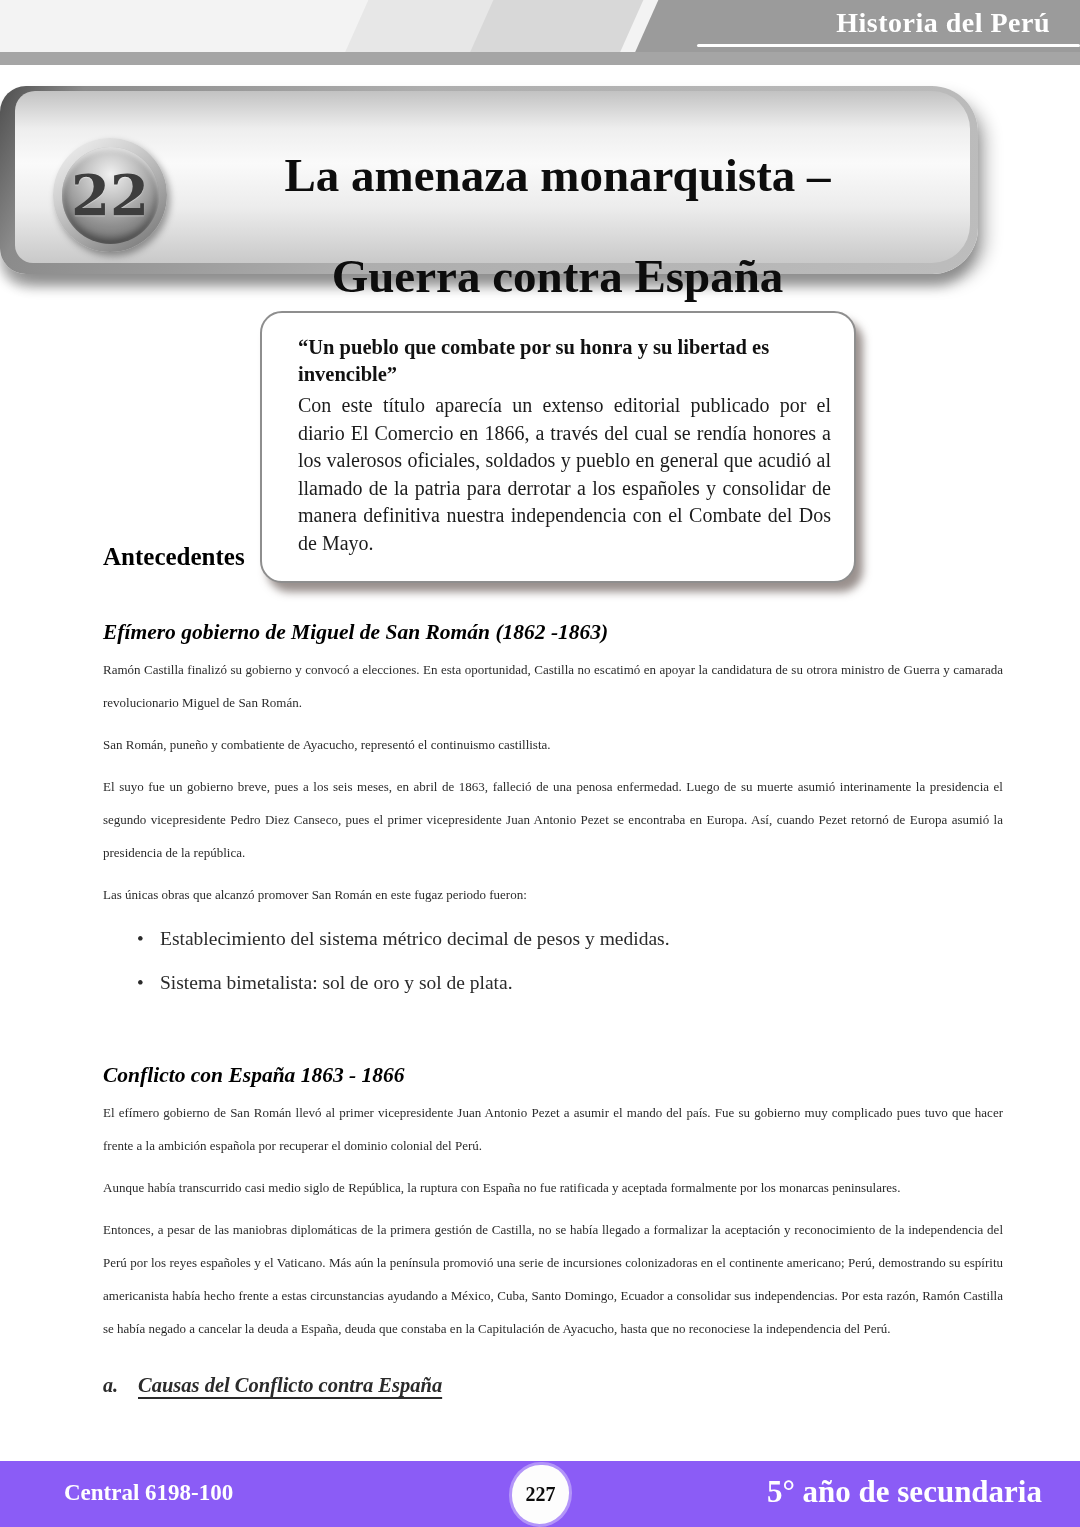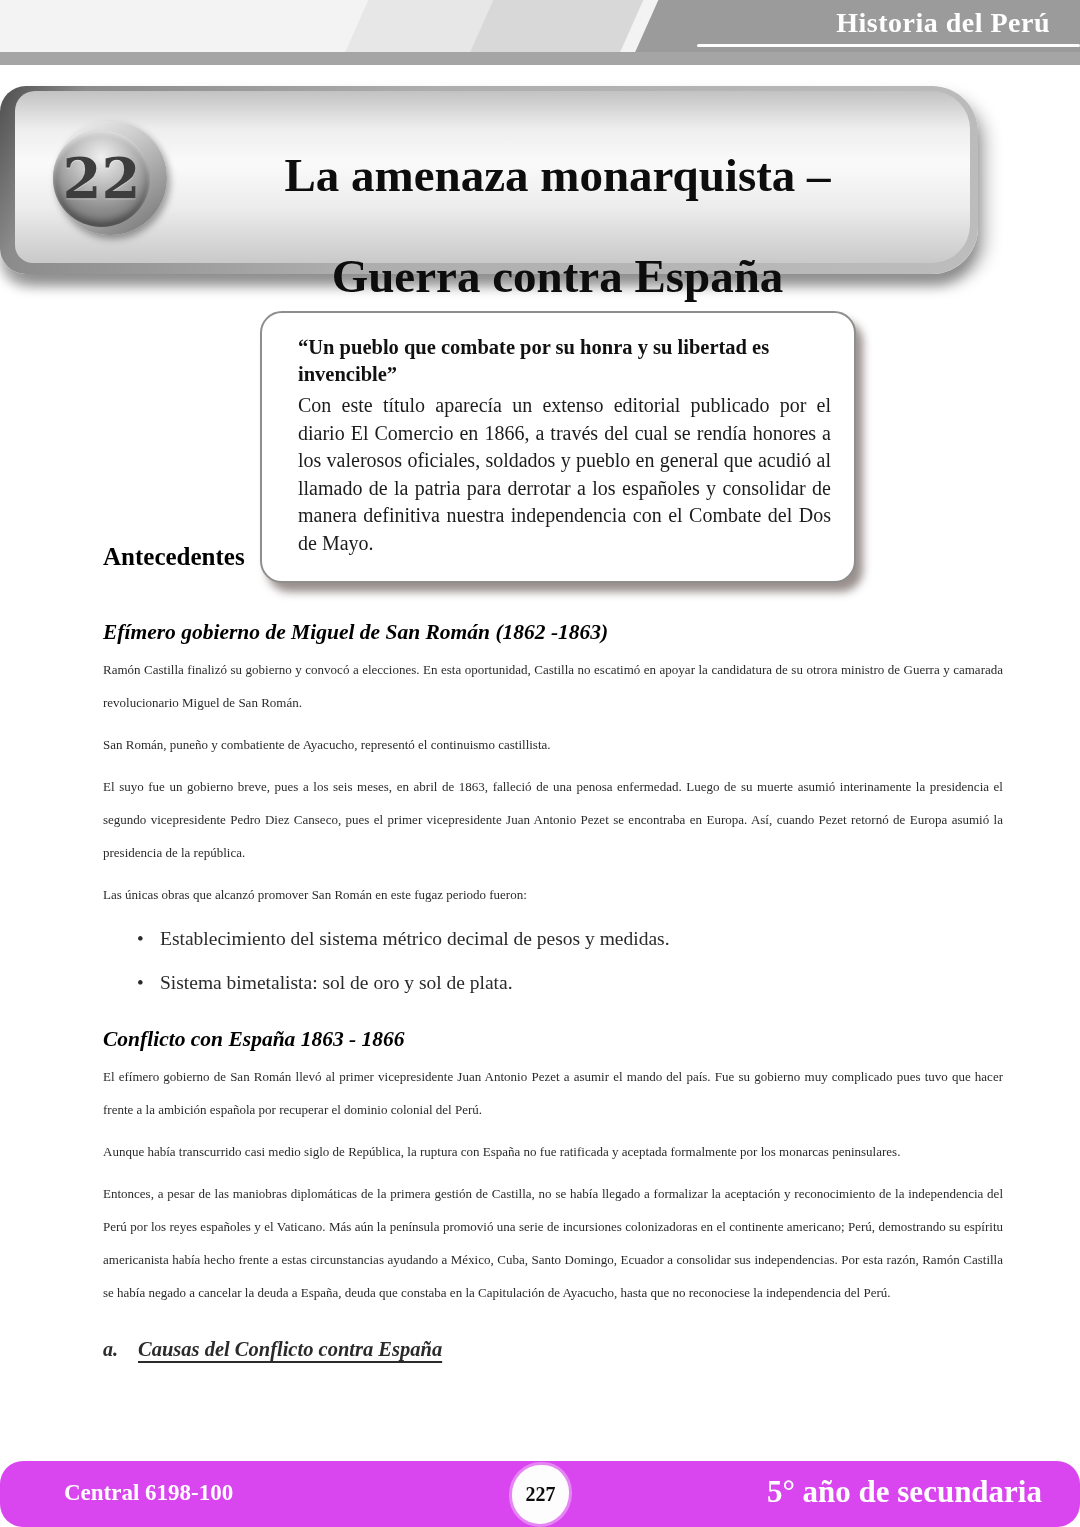--- a/index.html
+++ b/index.html
@@ -30,23 +30,23 @@
     border-radius:26px 46px 46px 26px;
     background:linear-gradient(115deg,#4e4e4e 0%, #8b8b8b 8%, #adadad 40%, #bdbdbd 100%);
     padding:5px 8px 11px 15px;
     box-shadow:0 12px 12px rgba(0,0,0,0.30), 10px 10px 16px rgba(0,0,0,0.22);
   }
   .banner-inner {
     width:100%; height:100%; border-radius:20px 38px 38px 18px; position:relative;
     background:linear-gradient(180deg,#c2c2c2 0%, #eeeeee 22%, #fafafa 42%, #ececec 68%, #c9c9c9 100%);
   }
   .badge {
-    position:absolute; left:38px; top:30px; width:114px; height:114px; border-radius:50%;
+    position:absolute; left:38px; top:47px; width:114px; height:114px; border-radius:50%;
     background:linear-gradient(145deg,#f6f6f6 0%, #cfcfcf 35%, #6f6f6f 100%);
-    display:flex; align-items:center; justify-content:flex-start;
+    display:flex; align-items:center; justify-content:center;
     box-shadow:3px 4px 7px rgba(0,0,0,0.35);
   }
   .badge-inner {
     width:97px; height:97px; border-radius:50%;
     background:radial-gradient(circle at 50% 28%, #f0f0f0 0%, #c6c6c6 28%, #8d8d8d 62%, #676767 100%);
     display:flex; align-items:center; justify-content:center;
     box-shadow:inset 0 3px 5px rgba(255,255,255,0.65), inset 0 -5px 9px rgba(0,0,0,0.45);
   }
   .badge-number { font-weight:bold; font-size:56px; color:#3d3d3d;
                   font-family:"DejaVu Serif", serif;
@@ -68,28 +68,28 @@
   .content { position:absolute; left:103px; top:543px; width:900px; color:#2b2b2b; }
   .h-main { font-size:25px; font-weight:bold; color:#000; }
   .h-sub  { font-size:21.5px; font-weight:bold; font-style:italic; color:#000; }
   .content p { font-size:13px; line-height:33px; text-align:justify; }
   .mt-sub1 { margin-top:49px; }
   .mt-p    { margin-top:9px; }
   .mt-p0   { margin-top:8px; }
   ul.obras { list-style:none; margin-top:10px; }
   ul.obras li { font-size:19.5px; line-height:33px; padding-left:57px; position:relative; margin-top:11px; }
   ul.obras li::before { content:"•"; position:absolute; left:34px; top:0; font-size:19px; }
-  .mt-sub2 { margin-top:28px;font-family:Liberation Serif, serif; }
+  .mt-sub2 { margin-top:64px;font-family:Liberation Serif, serif; }
   .causas-head { margin-top:29px; display:flex; align-items:baseline; }
   .causas-label { font-weight:bold; font-style:italic; font-size:20px; width:35px; flex:none; }
   .causas-title { font-weight:bold; font-style:italic; font-size:20.5px;
                   text-decoration:underline; text-underline-offset:5px; }
 
   
-  .footer { position:absolute; left:0; bottom:0; width:1080px; height:66px; background:#d946ef;border-radius:23px; }
+  .footer { position:absolute; left:0; bottom:0; width:1080px; height:66px; background:#8b5cf6; }
   .footer-left { position:absolute; left:64px; top:19px; color:#ffffff; font-weight:bold; font-size:23px; }
   .page-badge { position:absolute; left:512px; top:4px; width:57px; height:59px;
                 background:#fdfdfd; border-radius:50% 46% 52% 48%;
                 box-shadow:0 0 0 3px rgba(255,255,255,0.35);
                 display:flex; align-items:center; justify-content:center; }
   .page-num { font-weight:bold; font-size:20px; color:#0c0c0c; }
   .footer-right { position:absolute; right:38px; top:13px; color:#ffffff; font-weight:bold; font-size:31px; }
 </style>
 </head>
 <body>

